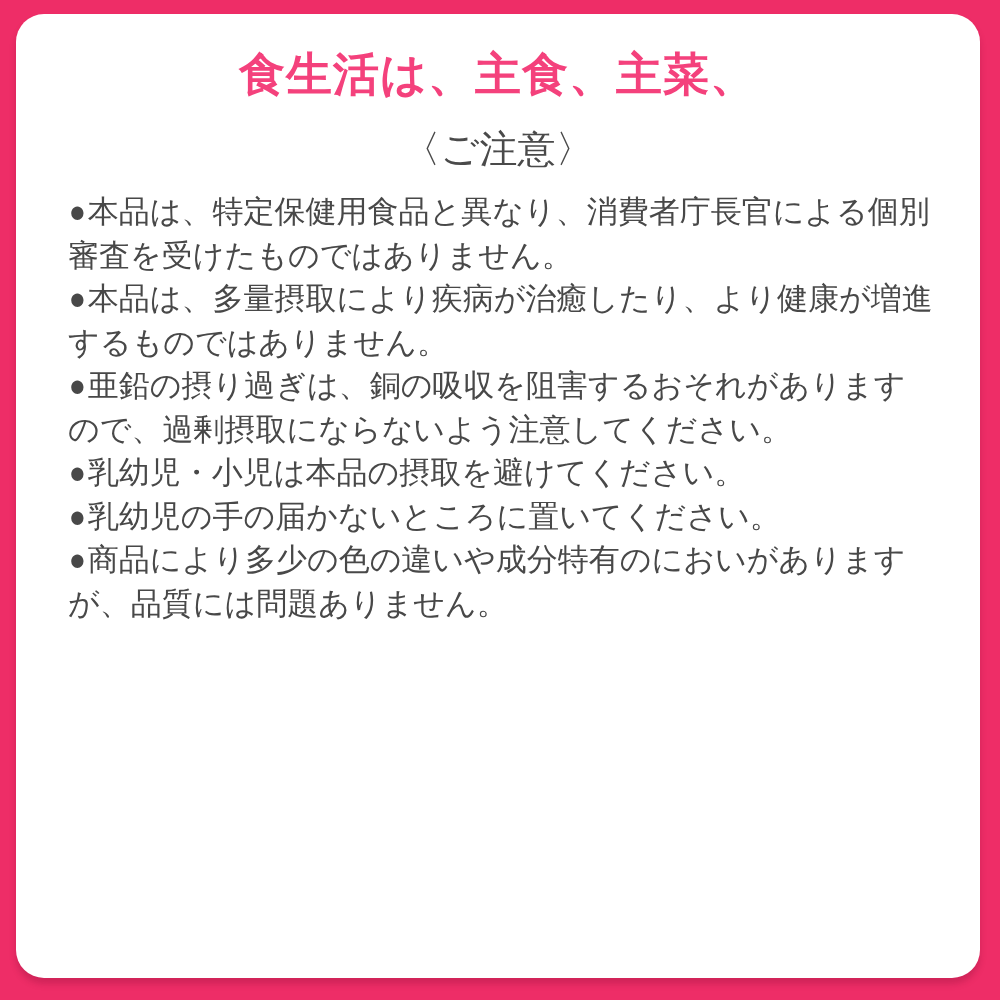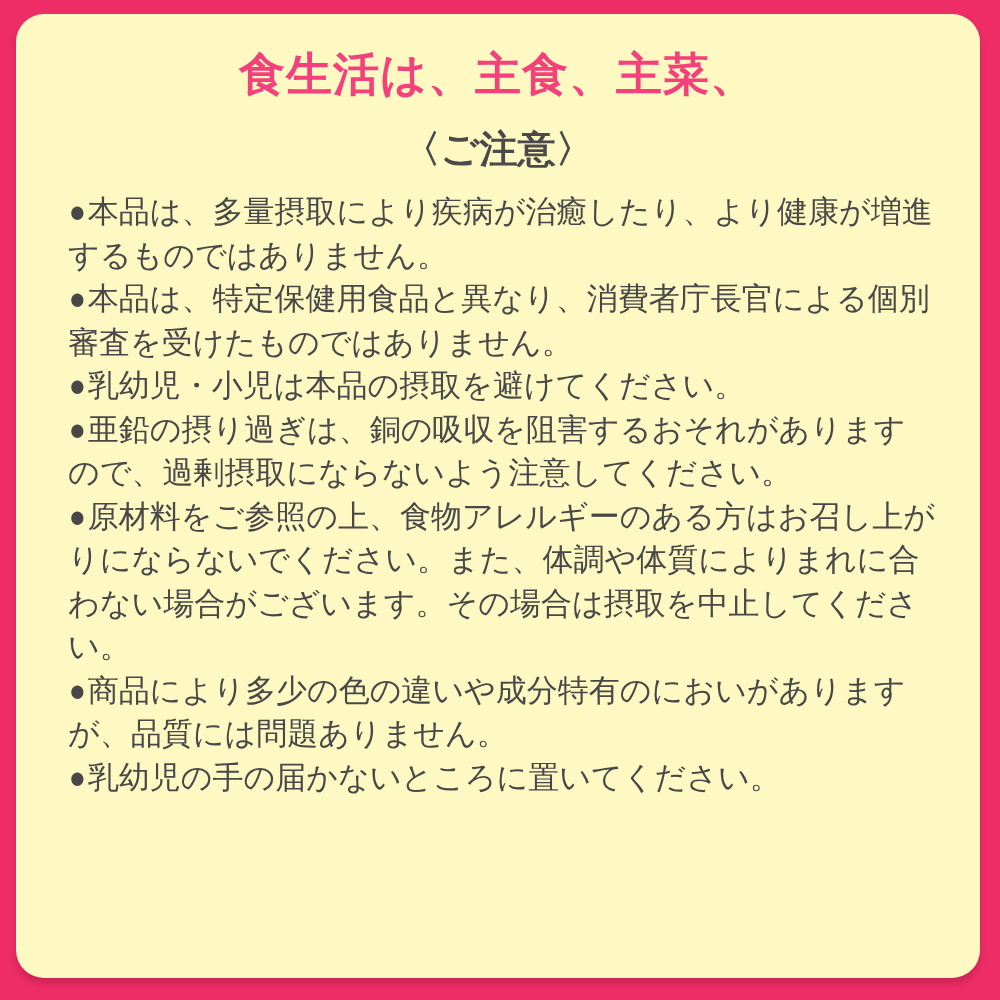--- a/index.html
+++ b/index.html
@@ -13,21 +13,21 @@
     font-family: "Liberation Sans", "DejaVu Sans", sans-serif;
     overflow: hidden;
     position: relative;
   }
   .card {
     position: absolute;
     top: 14px;
     left: 16px;
     right: 20px;
     bottom: 22px;
-    background: #fef9c3;
+    background: #ffffff;
     border-radius: 28px;
     box-shadow: 0 6px 6px rgba(140, 15, 55, 0.30);
     box-sizing: border-box;
     padding: 30px 38px 20px 38px;
   }
   .title {
     text-align: center;
     color: #F4417C;
     font-weight: bold;
     font-size: 46px;
@@ -36,21 +36,21 @@
     margin: 0;
   }
   .title .title-line {
     display: block;
     white-space: nowrap;
   }
   .notice-heading {
     text-align: center;
     color: #4A4A4A;
     font-size: 38px;
-    font-weight: 700;
+    font-weight: 400;
     line-height: 46px;
     margin: 22px 0 18px 0;
   }
   .bullets {
     color: #484848;
     font-size: 31px;
     line-height: 43.5px;
     padding: 0 6px 0 14px;
   }
   .bullet {
@@ -65,21 +65,20 @@
 </style>
 </head>
 <body>
 
 <div class="card">
   <h1 class="title">
     <span class="title-line">食生活は、主食、主菜、</span>
   </h1>
   <h2 class="notice-heading">〈ご注意〉</h2>
   <div class="bullets" id="notice-list">
+      <p class="bullet"><span class="marker">●</span><span>本品は、特定保健用食品と異なり、消費者庁長官による個別審査を受けたものではありません。</span></p>
       <p class="bullet"><span class="marker">●</span><span>本品は、多量摂取により疾病が治癒したり、より健康が増進するものではありません。</span></p>
-      <p class="bullet"><span class="marker">●</span><span>本品は、特定保健用食品と異なり、消費者庁長官による個別審査を受けたものではありません。</span></p>
+      <p class="bullet"><span class="marker">●</span><span>亜鉛の摂り過ぎは、銅の吸収を阻害するおそれがありますので、過剰摂取にならないよう注意してください。</span></p>
       <p class="bullet"><span class="marker">●</span><span>乳幼児・小児は本品の摂取を避けてください。</span></p>
-      <p class="bullet"><span class="marker">●</span><span>亜鉛の摂り過ぎは、銅の吸収を阻害するおそれがありますので、過剰摂取にならないよう注意してください。</span></p>
-      <p class="bullet"><span class="marker">●</span><span>原材料をご参照の上、食物アレルギーのある方はお召し上がりにならないでください。また、体調や体質によりまれに合わない場合がございます。その場合は摂取を中止してください。</span></p>
+      <p class="bullet"><span class="marker">●</span><span>乳幼児の手の届かないところに置いてください。</span></p>
       <p class="bullet"><span class="marker">●</span><span>商品により多少の色の違いや成分特有のにおいがありますが、品質には問題ありません。</span></p>
-      <p class="bullet"><span class="marker">●</span><span>乳幼児の手の届かないところに置いてください。</span></p>
     </div>
 </div>
 
 </body></html>

